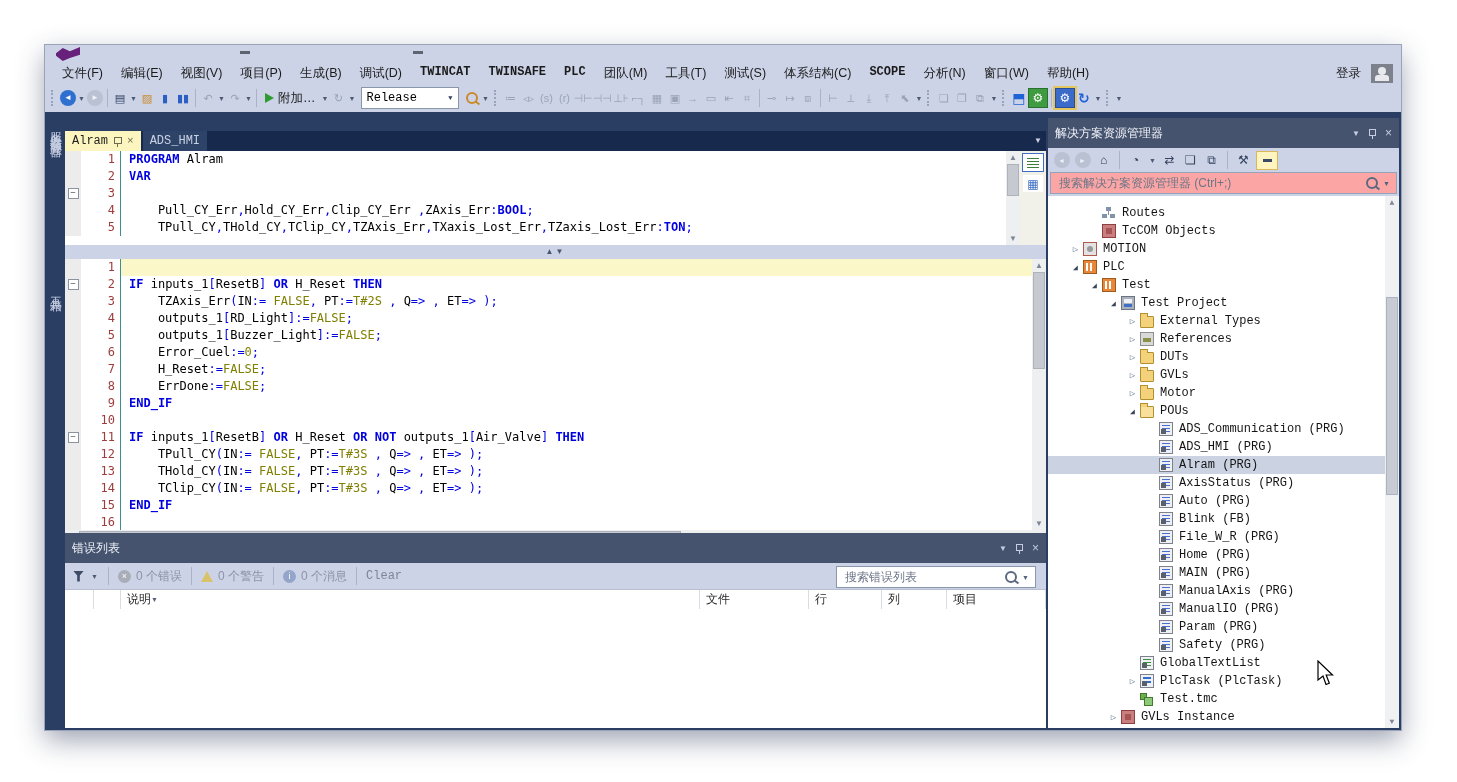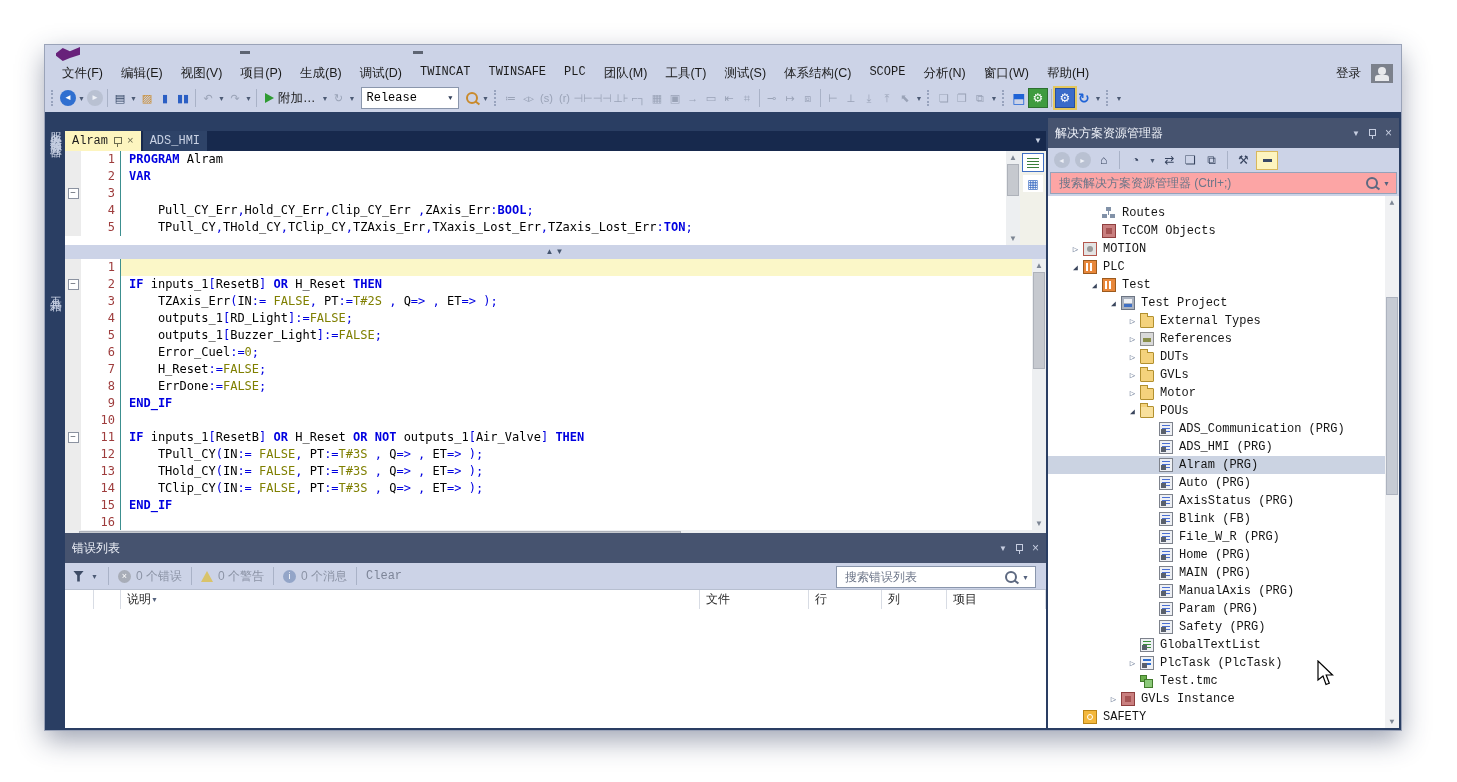--- a/index.html
+++ b/index.html
@@ -10,21 +10,21 @@
   #win{position:absolute;left:45px;top:45px;width:1356px;height:685px;background:#2a3e63;
        box-shadow:0 0 0 1px #9aa3b8,0 10px 26px rgba(40,52,84,.45);display:flex;flex-direction:column;}
   .titlebar{height:17px;background:#ccd3e7;position:relative;flex:none;}
   .vslogo{position:absolute;left:11px;top:2px;width:24px;height:14px;background:#68217a;
           clip-path:polygon(0 45%,28% 8%,58% 30%,100% 0,100% 55%,58% 78%,28% 100%,0 62%);}
   .tdash{position:absolute;top:6px;height:3px;width:10px;background:#5d6472;}
 
   .menubar{height:22px;background:#ccd3e7;display:flex;align-items:center;padding:0 8px;flex:none;
            font-size:12.5px;color:#1b1b1b;}
   .mi{padding:3px 9px;white-space:nowrap;}
-  .mi.latin{font-family:"Liberation Mono","DejaVu Sans Mono",monospace;font-size:12px;font-weight:normal;}
+  .mi.latin{font-family:"Liberation Mono","DejaVu Sans Mono",monospace;font-size:12px;font-weight:bold;}
   .signin{margin-left:auto;padding:0 10px;}
   .avatar{width:22px;height:19px;background:#7c818c;position:relative;flex:none;}
   .avatar::before{content:"";position:absolute;left:7px;top:3px;width:8px;height:8px;border-radius:50%;background:#e8e9ec;}
   .avatar::after{content:"";position:absolute;left:4px;top:11px;width:14px;height:6px;background:#e8e9ec;border-radius:3px 3px 0 0;}
 
   
   .toolbar{height:28px;background:#ccd3e7;display:flex;align-items:center;padding:0 3px;flex:none;}
   .tbi{min-width:18px;height:18px;display:flex;align-items:center;justify-content:center;
        font-size:11px;color:#2f4261;flex:none;line-height:1;}
   .tbi.dis{color:#9aa3b7;}
@@ -632,30 +632,30 @@
               <span class="tlabel">ADS_HMI (PRG)</span>
             </div>
             <div class="trow selected" style="padding-left: 97px;">
               <span class="tarrow"></span>
               <span class="ic ic-prg"></span>
               <span class="tlabel">Alram (PRG)</span>
             </div>
             <div class="trow" style="padding-left: 97px;">
               <span class="tarrow"></span>
               <span class="ic ic-prg"></span>
+              <span class="tlabel">AxisStatus (PRG)</span>
+            </div>
+            <div class="trow" style="padding-left: 97px;">
+              <span class="tarrow"></span>
+              <span class="ic ic-prg"></span>
               <span class="tlabel">Auto (PRG)</span>
             </div>
             <div class="trow" style="padding-left: 97px;">
               <span class="tarrow"></span>
               <span class="ic ic-prg"></span>
-              <span class="tlabel">AxisStatus (PRG)</span>
-            </div>
-            <div class="trow" style="padding-left: 97px;">
-              <span class="tarrow"></span>
-              <span class="ic ic-prg"></span>
               <span class="tlabel">Blink (FB)</span>
             </div>
             <div class="trow" style="padding-left: 97px;">
               <span class="tarrow"></span>
               <span class="ic ic-prg"></span>
               <span class="tlabel">File_W_R (PRG)</span>
             </div>
             <div class="trow" style="padding-left: 97px;">
               <span class="tarrow"></span>
               <span class="ic ic-prg"></span>
@@ -663,20 +663,25 @@
             </div>
             <div class="trow" style="padding-left: 97px;">
               <span class="tarrow"></span>
               <span class="ic ic-prg"></span>
               <span class="tlabel">MAIN (PRG)</span>
             </div>
             <div class="trow" style="padding-left: 97px;">
               <span class="tarrow"></span>
               <span class="ic ic-prg"></span>
               <span class="tlabel">ManualAxis (PRG)</span>
+            </div>
+            <div class="trow" style="padding-left: 97px;">
+              <span class="tarrow"></span>
+              <span class="ic ic-prg"></span>
+              <span class="tlabel">ManualIO (PRG)</span>
             </div>
             <div class="trow" style="padding-left: 97px;">
               <span class="tarrow"></span>
               <span class="ic ic-prg"></span>
               <span class="tlabel">Param (PRG)</span>
             </div>
             <div class="trow" style="padding-left: 97px;">
               <span class="tarrow"></span>
               <span class="ic ic-prg"></span>
               <span class="tlabel">Safety (PRG)</span>

